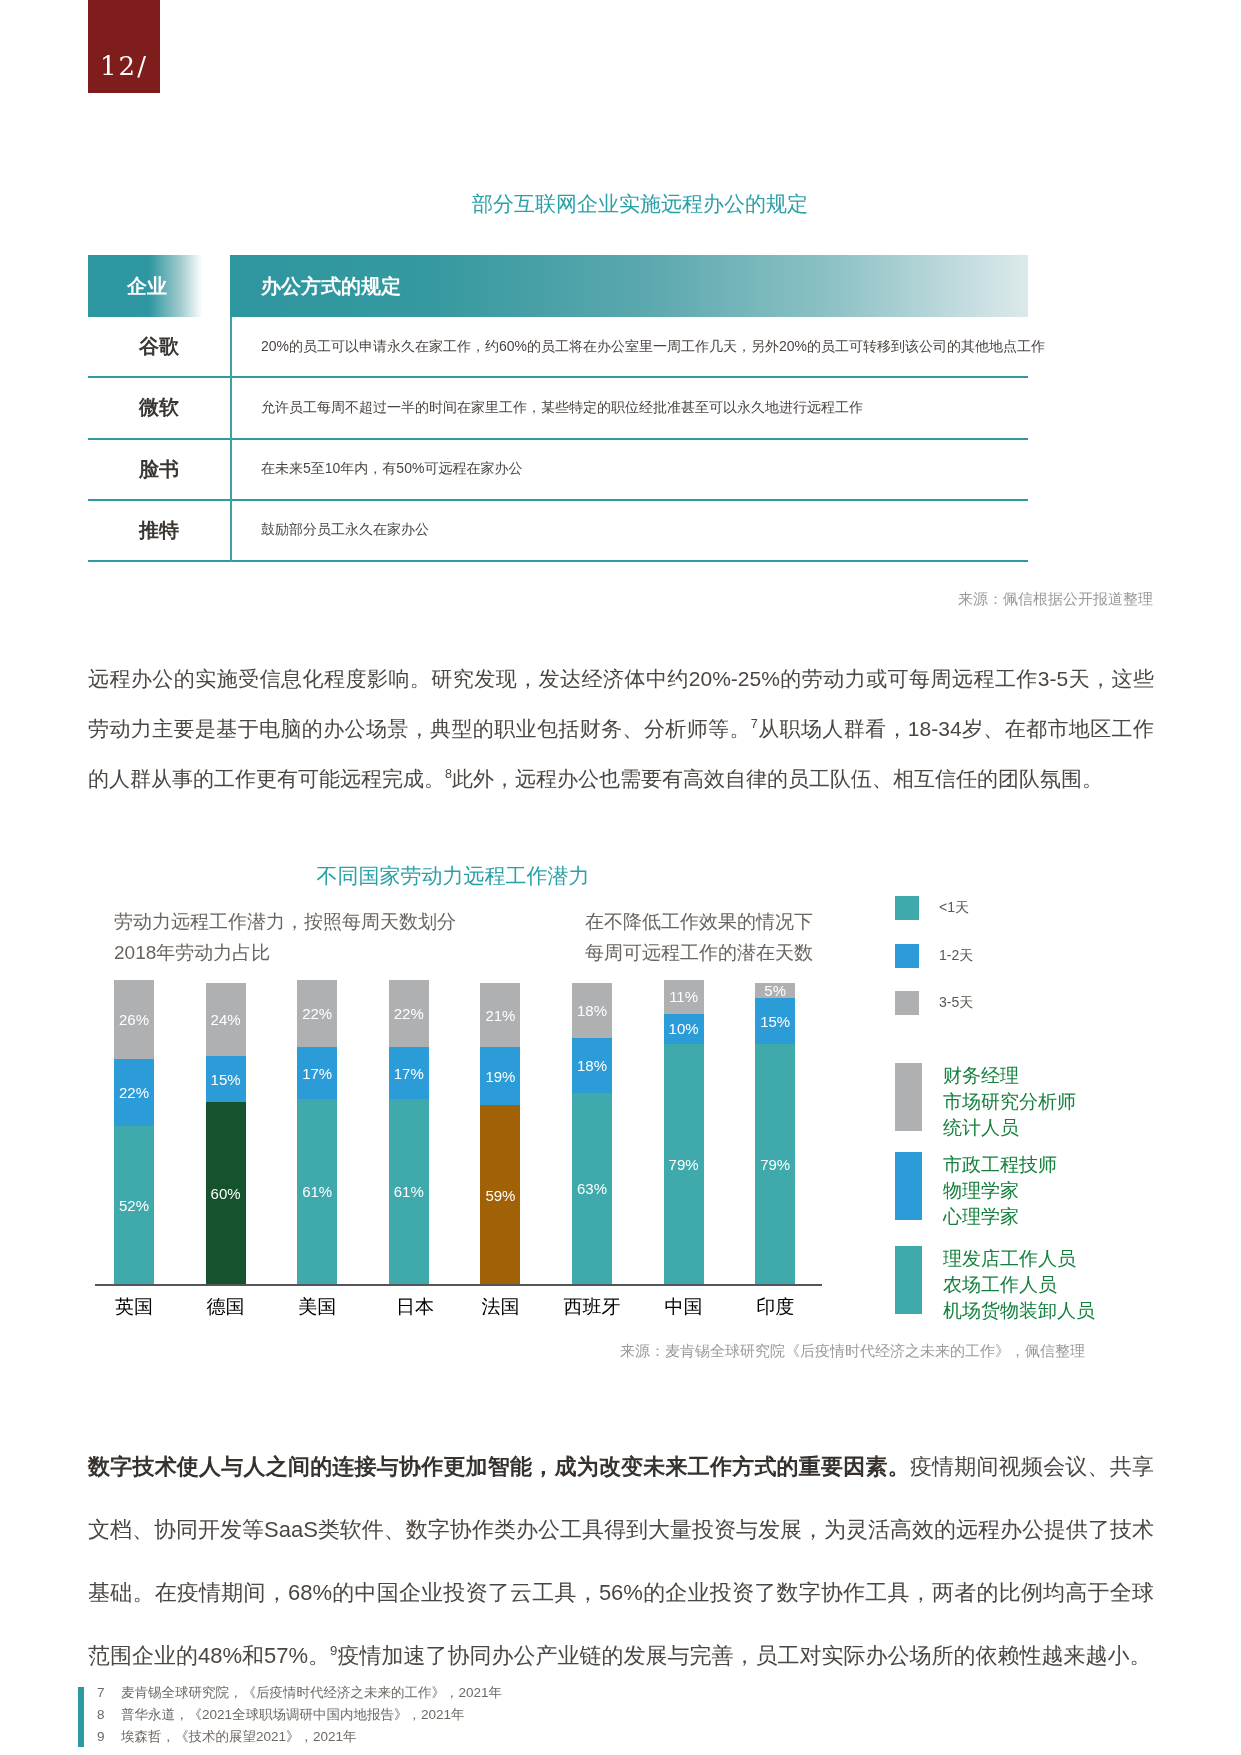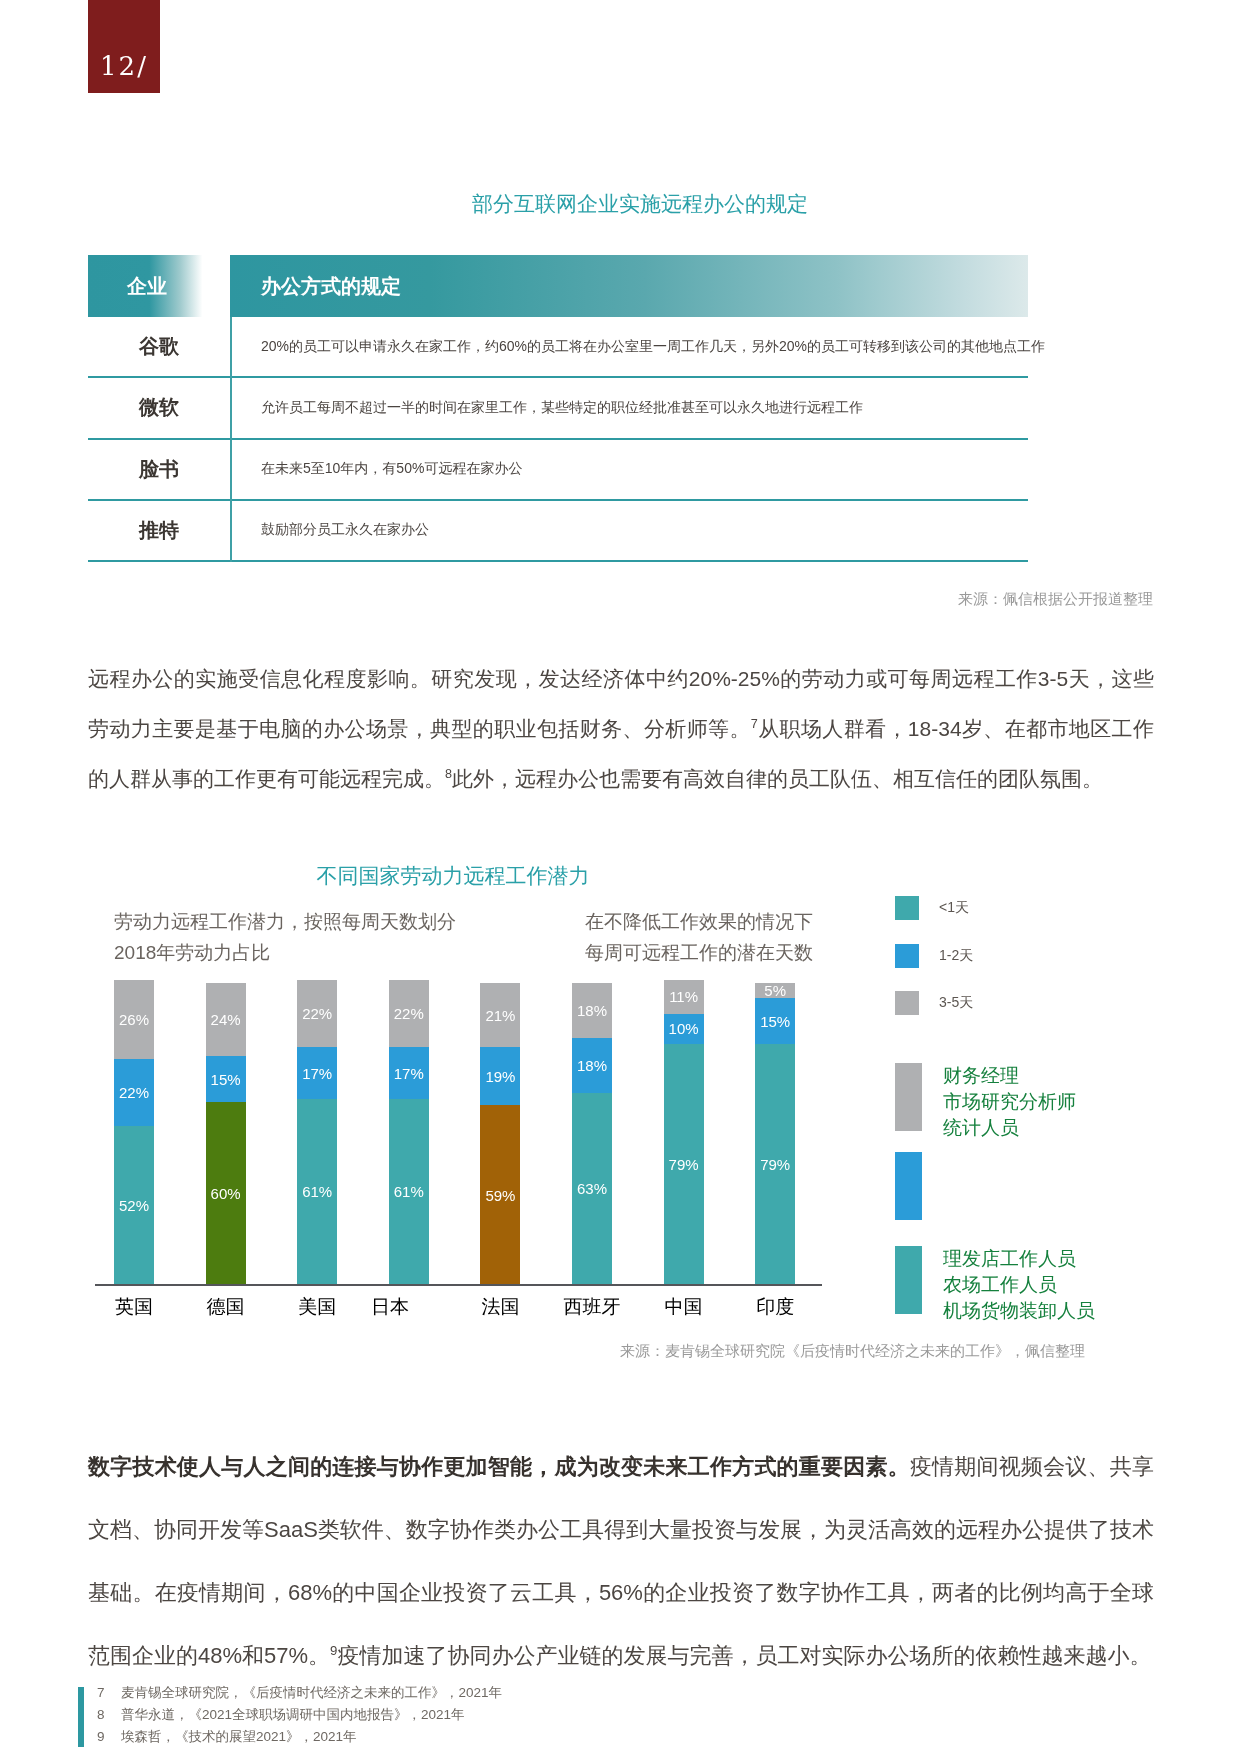--- a/index.html
+++ b/index.html
@@ -154,21 +154,21 @@
           <span>52%</span>
         </div>
       </div>
       <div class="bar" style="left: 205.6px; bottom: 470px;">
         <div class="seg" style="height: 73.2px; background: rgb(175, 176, 178);">
           <span>24%</span>
         </div>
         <div class="seg" style="height: 45.75px; background: rgb(43, 156, 216);">
           <span>15%</span>
         </div>
-        <div class="seg" style="height: 183px; background: #4d7c0f;">
+        <div class="seg" style="height: 183px; background: #14532d;">
           <span>60%</span>
         </div>
       </div>
       <div class="bar" style="left: 297.2px; bottom: 470px;">
         <div class="seg" style="height: 67.1px; background: rgb(175, 176, 178);">
           <span>22%</span>
         </div>
         <div class="seg" style="height: 51.85px; background: rgb(43, 156, 216);">
           <span>17%</span>
         </div>
@@ -230,21 +230,21 @@
         <div class="seg" style="height: 240.95px; background: rgb(63, 169, 172);">
           <span>79%</span>
         </div>
       </div>
     </div>
   <div class="axis-line"></div>
   <div id="country-labels">
       <div class="country" style="left: 88px;">英国</div>
       <div class="country" style="left: 179.6px;">德国</div>
       <div class="country" style="left: 271.2px;">美国</div>
-      <div class="country" style="left: 344px;">日本</div>
+      <div class="country" style="left: 369px;">日本</div>
       <div class="country" style="left: 454.4px;">法国</div>
       <div class="country" style="left: 546px;">西班牙</div>
       <div class="country" style="left: 637.6px;">中国</div>
       <div class="country" style="left: 729.2px;">印度</div>
     </div>
   <div id="day-legend">
       <div class="dleg" style="top: 896px;">
         <div class="sq" style="background: rgb(63, 169, 172);"></div>
         <div class="lbl">&lt;1天</div>
       </div>
@@ -261,20 +261,25 @@
       <div class="oleg" style="top: 1063px;">
         <div class="box" style="background: rgb(175, 176, 178);"></div>
         <div class="lines">
           <div>财务经理</div>
           <div>市场研究分析师</div>
           <div>统计人员</div>
         </div>
       </div>
       <div class="oleg" style="top: 1152px;">
         <div class="box" style="background: rgb(43, 156, 216);"></div>
+        <div class="lines">
+          <div>市政工程技师</div>
+          <div>物理学家</div>
+          <div>心理学家</div>
+        </div>
       </div>
       <div class="oleg" style="top: 1246px;">
         <div class="box" style="background: rgb(63, 169, 172);"></div>
         <div class="lines">
           <div>理发店工作人员</div>
           <div>农场工作人员</div>
           <div>机场货物装卸人员</div>
         </div>
       </div>
     </div>

